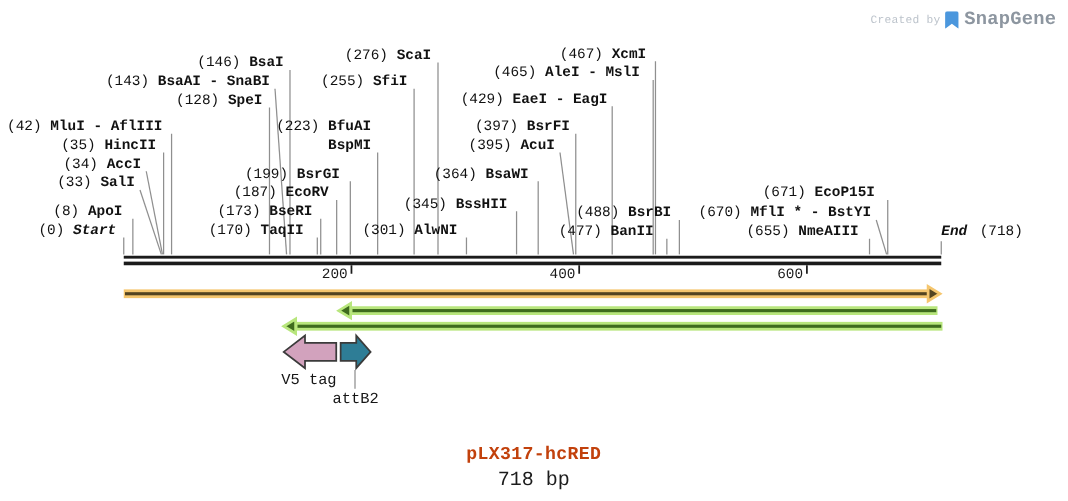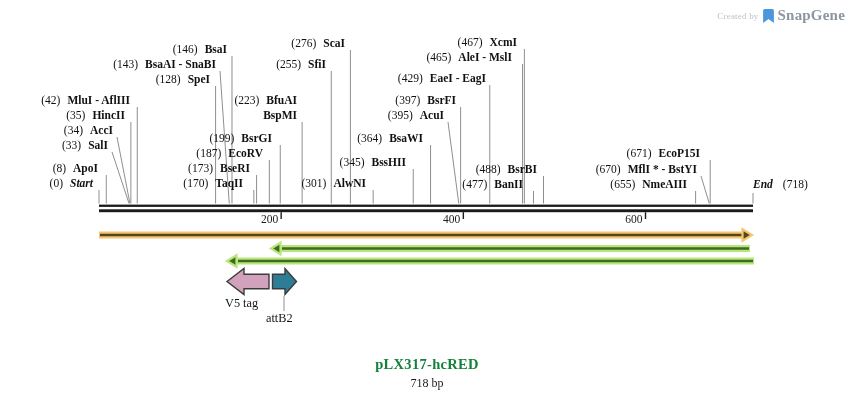--- a/index.html
+++ b/index.html
@@ -1,30 +1,30 @@
 <!DOCTYPE html>
 <html><head>
 <meta charset="utf-8">
 <style>
   html,body{margin:0;padding:0;background:#fff;}
   .stage{
     position:relative;width:854px;height:401px;background:#ffffff;overflow:hidden;
-    font-family:Liberation Serif, serif;
+    font-family:Liberation Mono, monospace;
   }
   .watermark{
     position:absolute;top:7px;right:9px;display:flex;align-items:center;gap:4px;
     user-select:none;
   }
   .watermark .created{font-size:9px;color:#bcc3cb;letter-spacing:.2px;}
   .watermark .brand{font-size:15px;color:#8d96a0;font-weight:bold;letter-spacing:.2px;}
   .watermark svg{display:block;}
   #map-svg{position:absolute;left:0;top:0;}
   .titleblock{position:absolute;left:0;top:356px;width:100%;text-align:center;}
-  .titleblock .tname{font-size:14.5px;font-weight:bold;color:#15803d;letter-spacing:.3px;}
-  .titleblock .tlen{font-size:12px;color:#1c1c1c;margin-top:3px;}
+  .titleblock .tname{font-size:14.5px;font-weight:bold;color:#c2410c;letter-spacing:.3px;}
+  .titleblock .tlen{font-size:16px;color:#1c1c1c;margin-top:3px;}
 </style>
 </head>
 <body>
 
 <div class="stage">
 
   <div class="watermark">
     <span class="created">Created by</span>
     <svg width="11" height="14" viewBox="0 0 20 26">
       <path id="wm-logo" d="M0 3 Q0 0 3 0 L17 0 Q20 0 20 3 L20 26 L10 18.5 L0 26 Z" fill="#4b97dd"></path>

